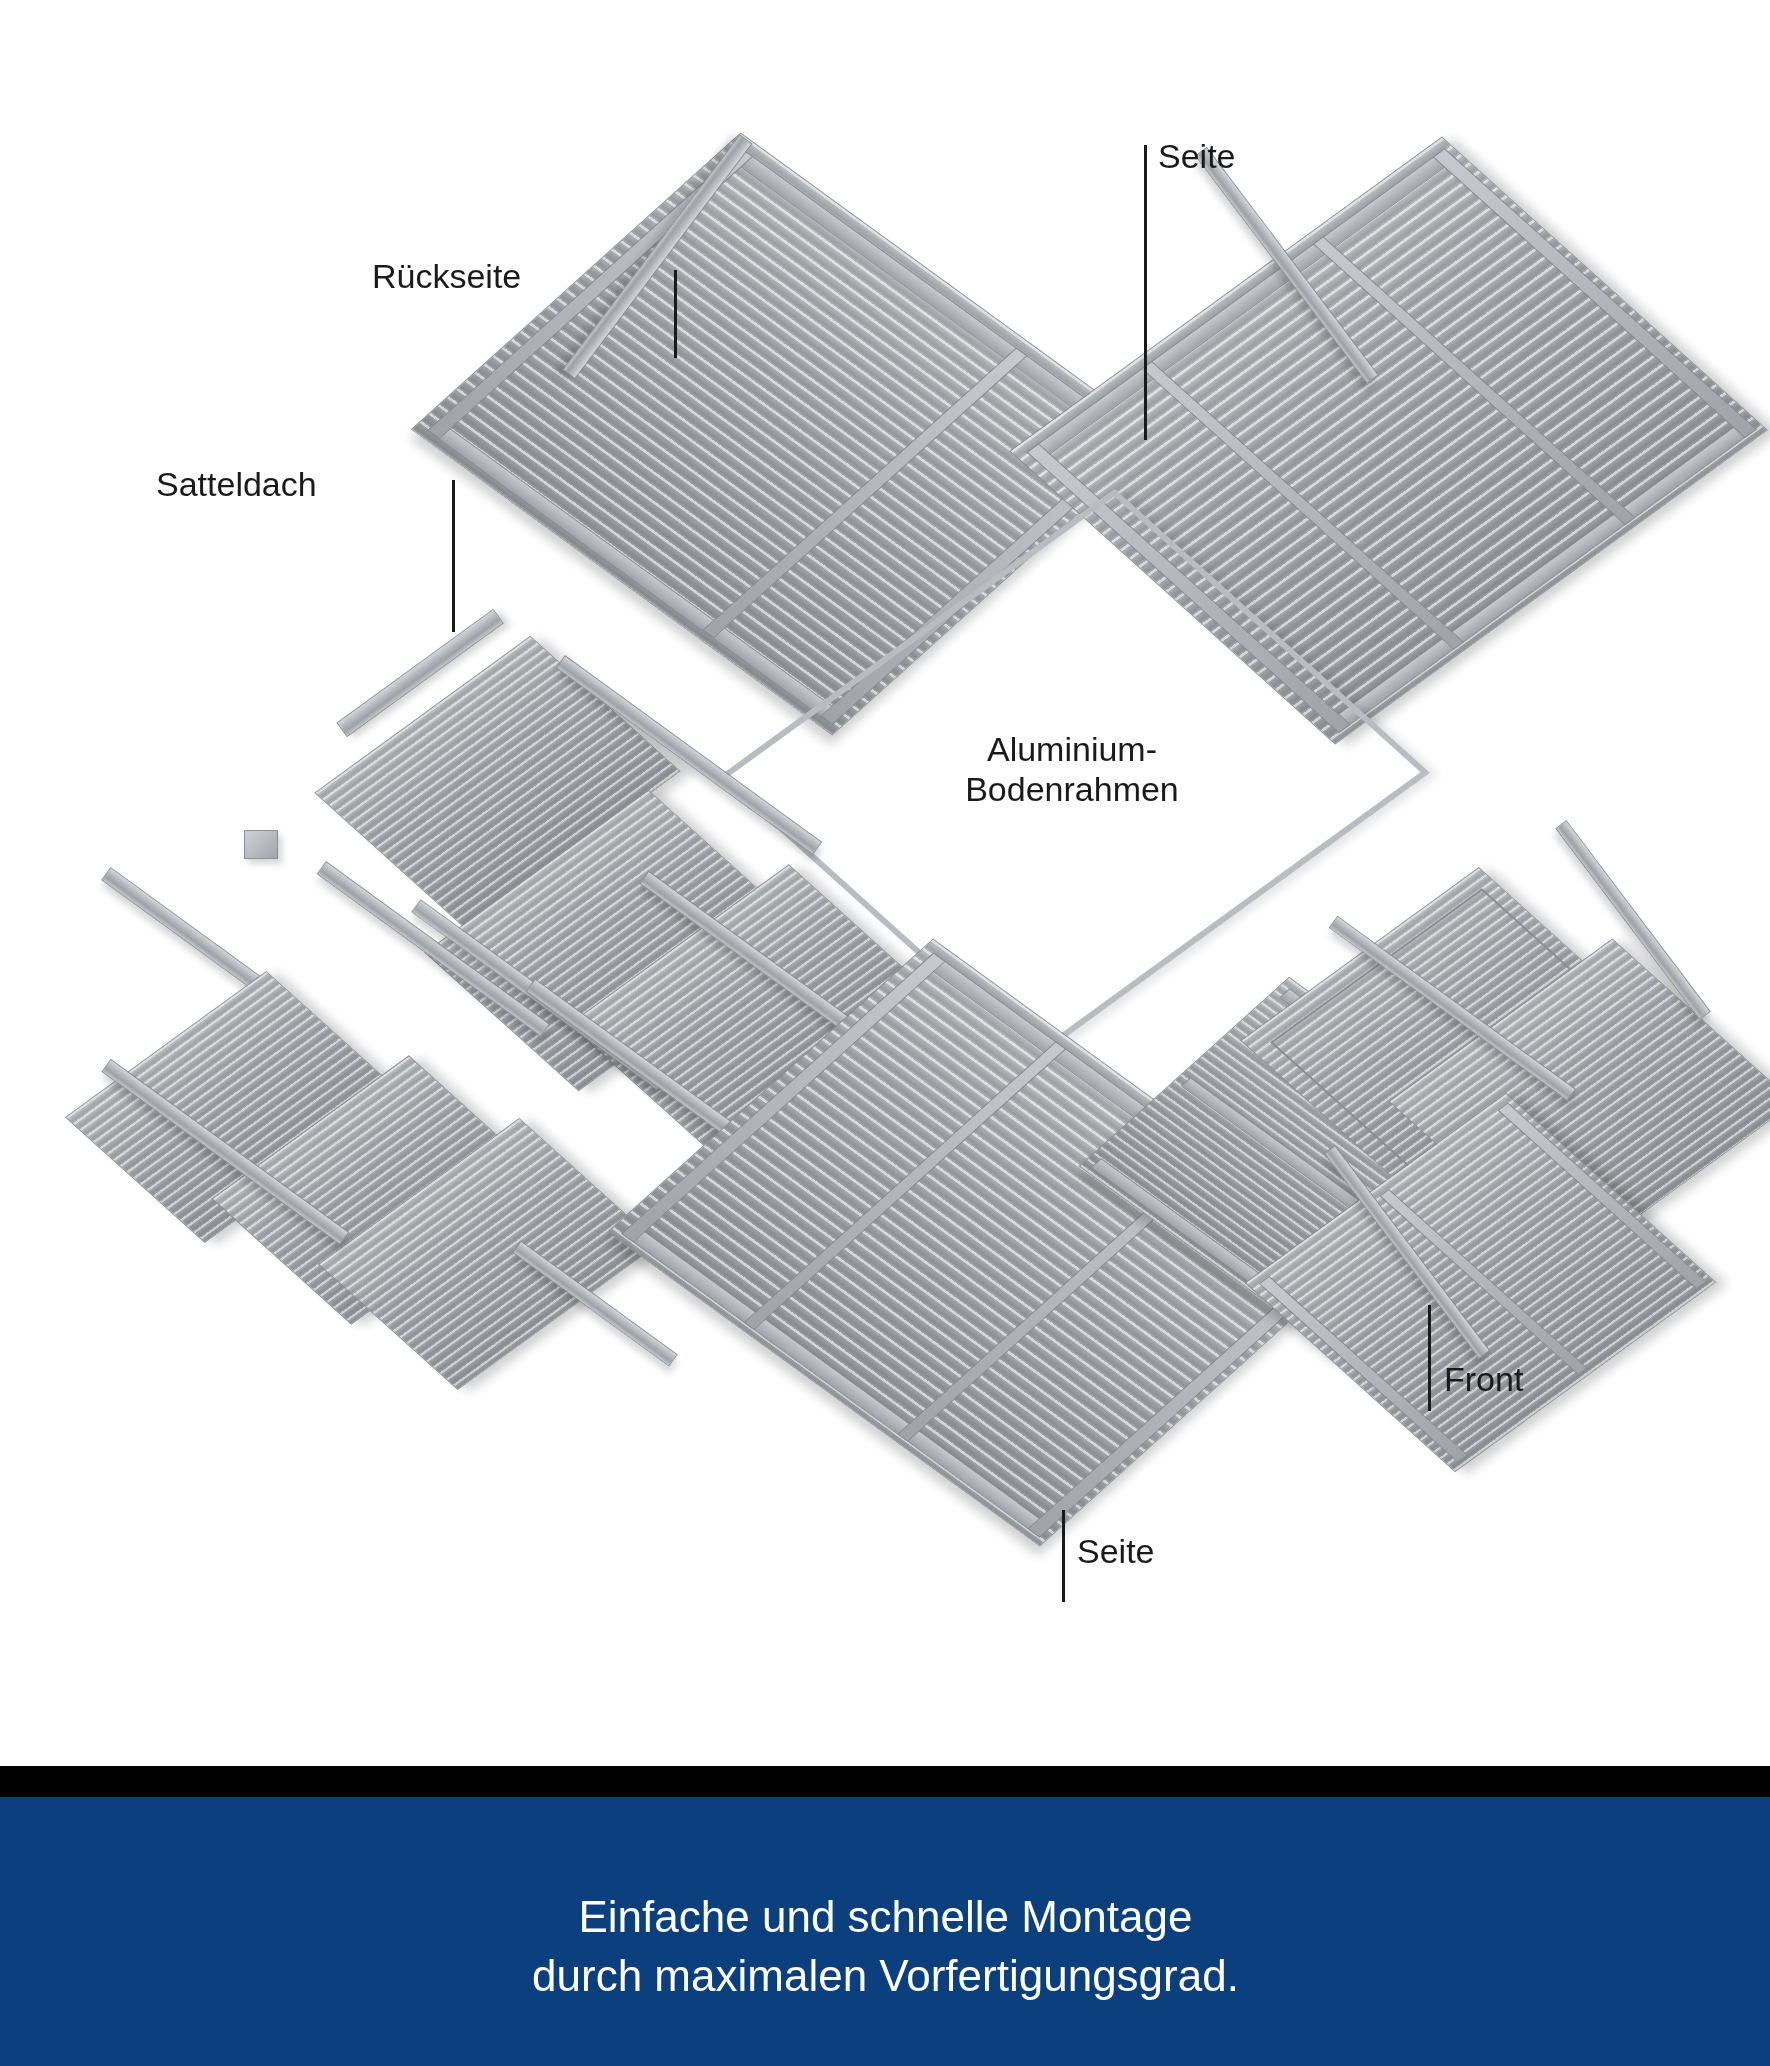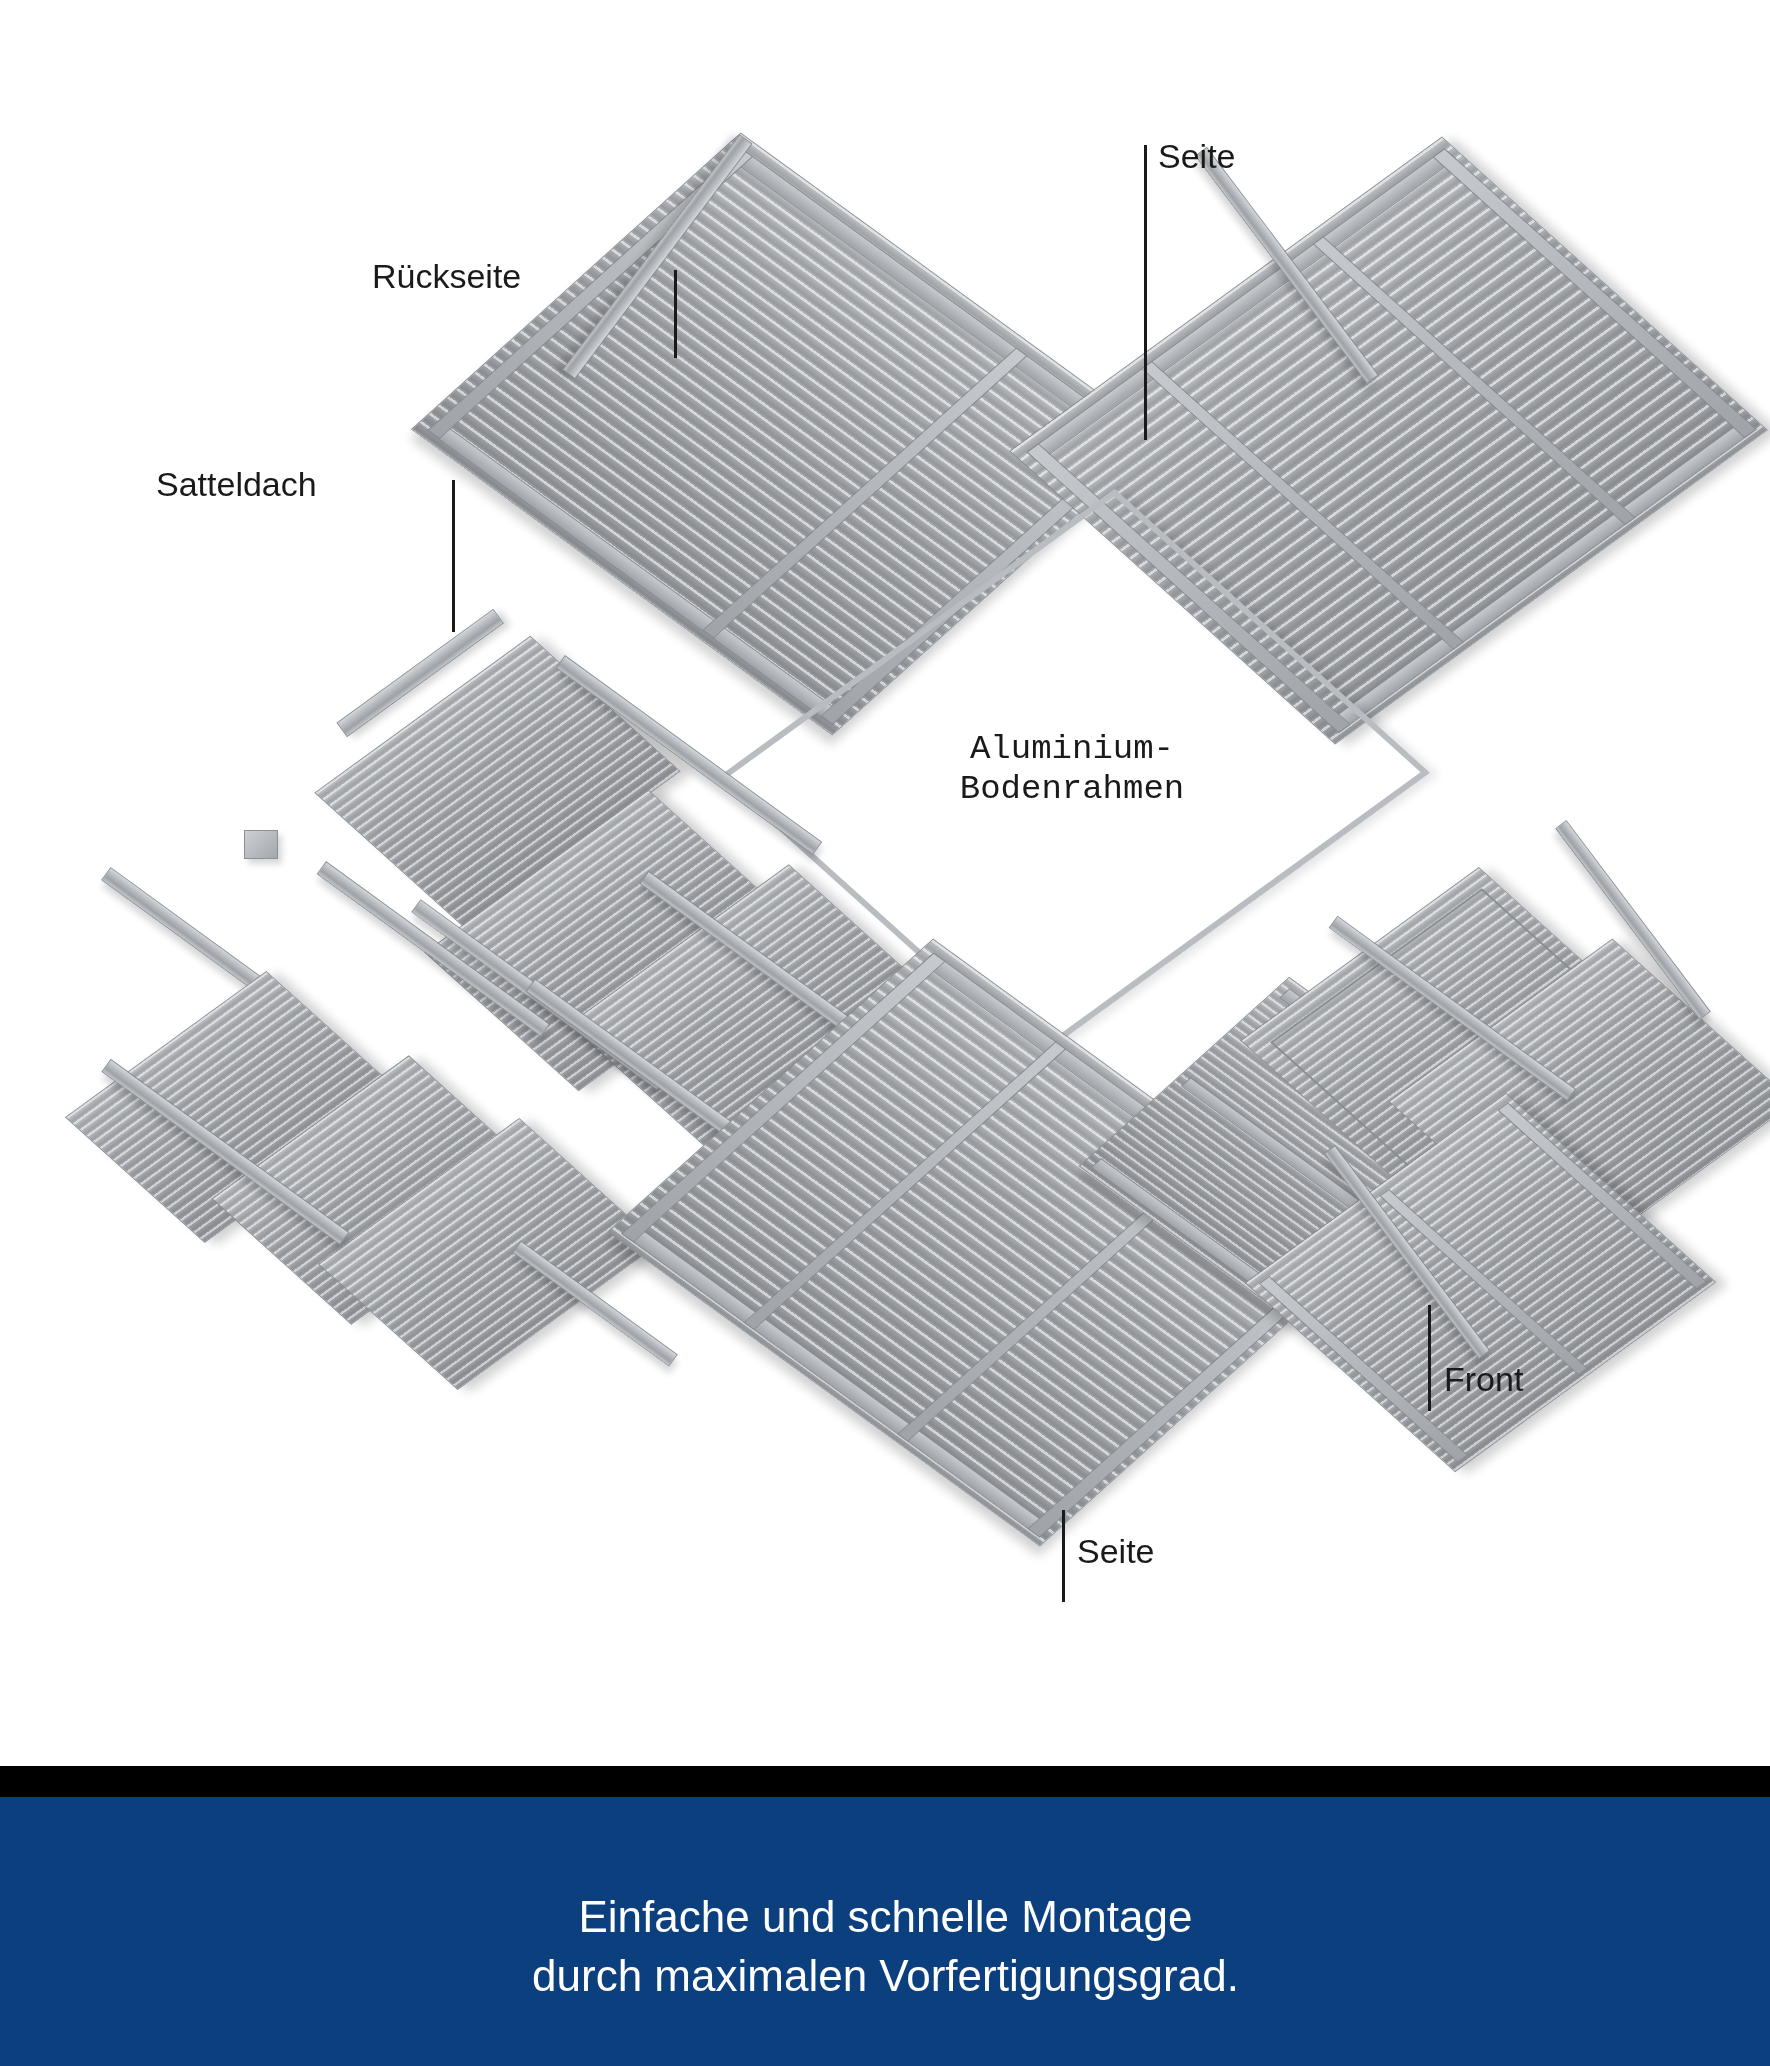--- a/index.html
+++ b/index.html
@@ -112,21 +112,21 @@
     position: absolute;
     background: #1a1a1a;
   }
   .label-center {
     position: absolute;
     color: #1a1a1a;
     font-size: 34px;
     line-height: 1.18;
     text-align: center;
     white-space: pre-line;
-    font-family: Liberation Mono, monospace;
+    font-family: Liberation Sans, sans-serif;
   }
 
   
   #caption-bar {
     position: absolute;
     left: 0;
     top: 1766px;
     width: 1771px;
     height: 300px;
     background: #0b3f7e;

